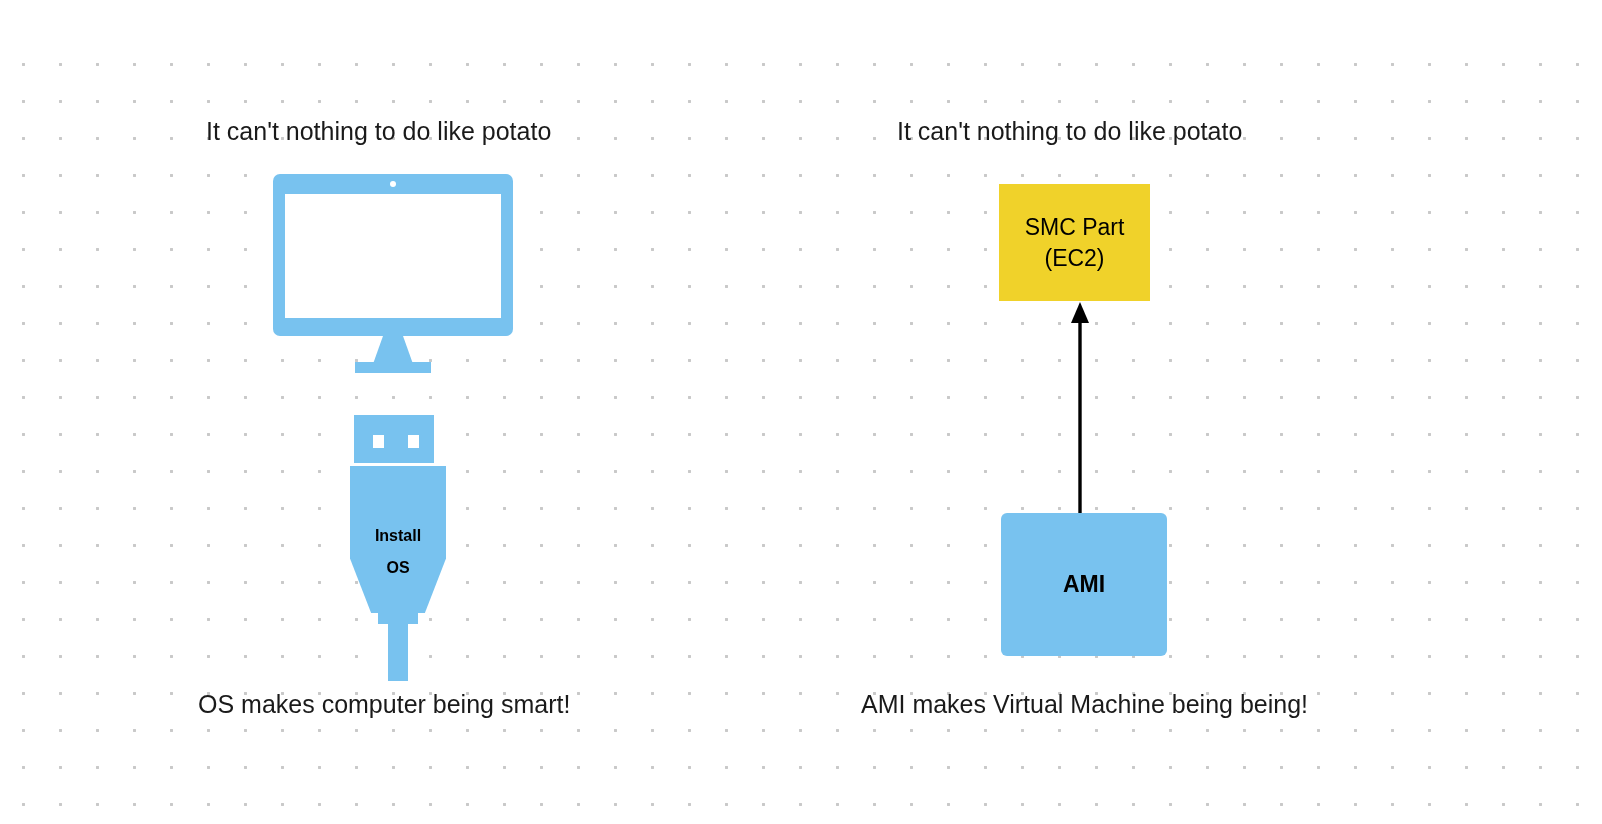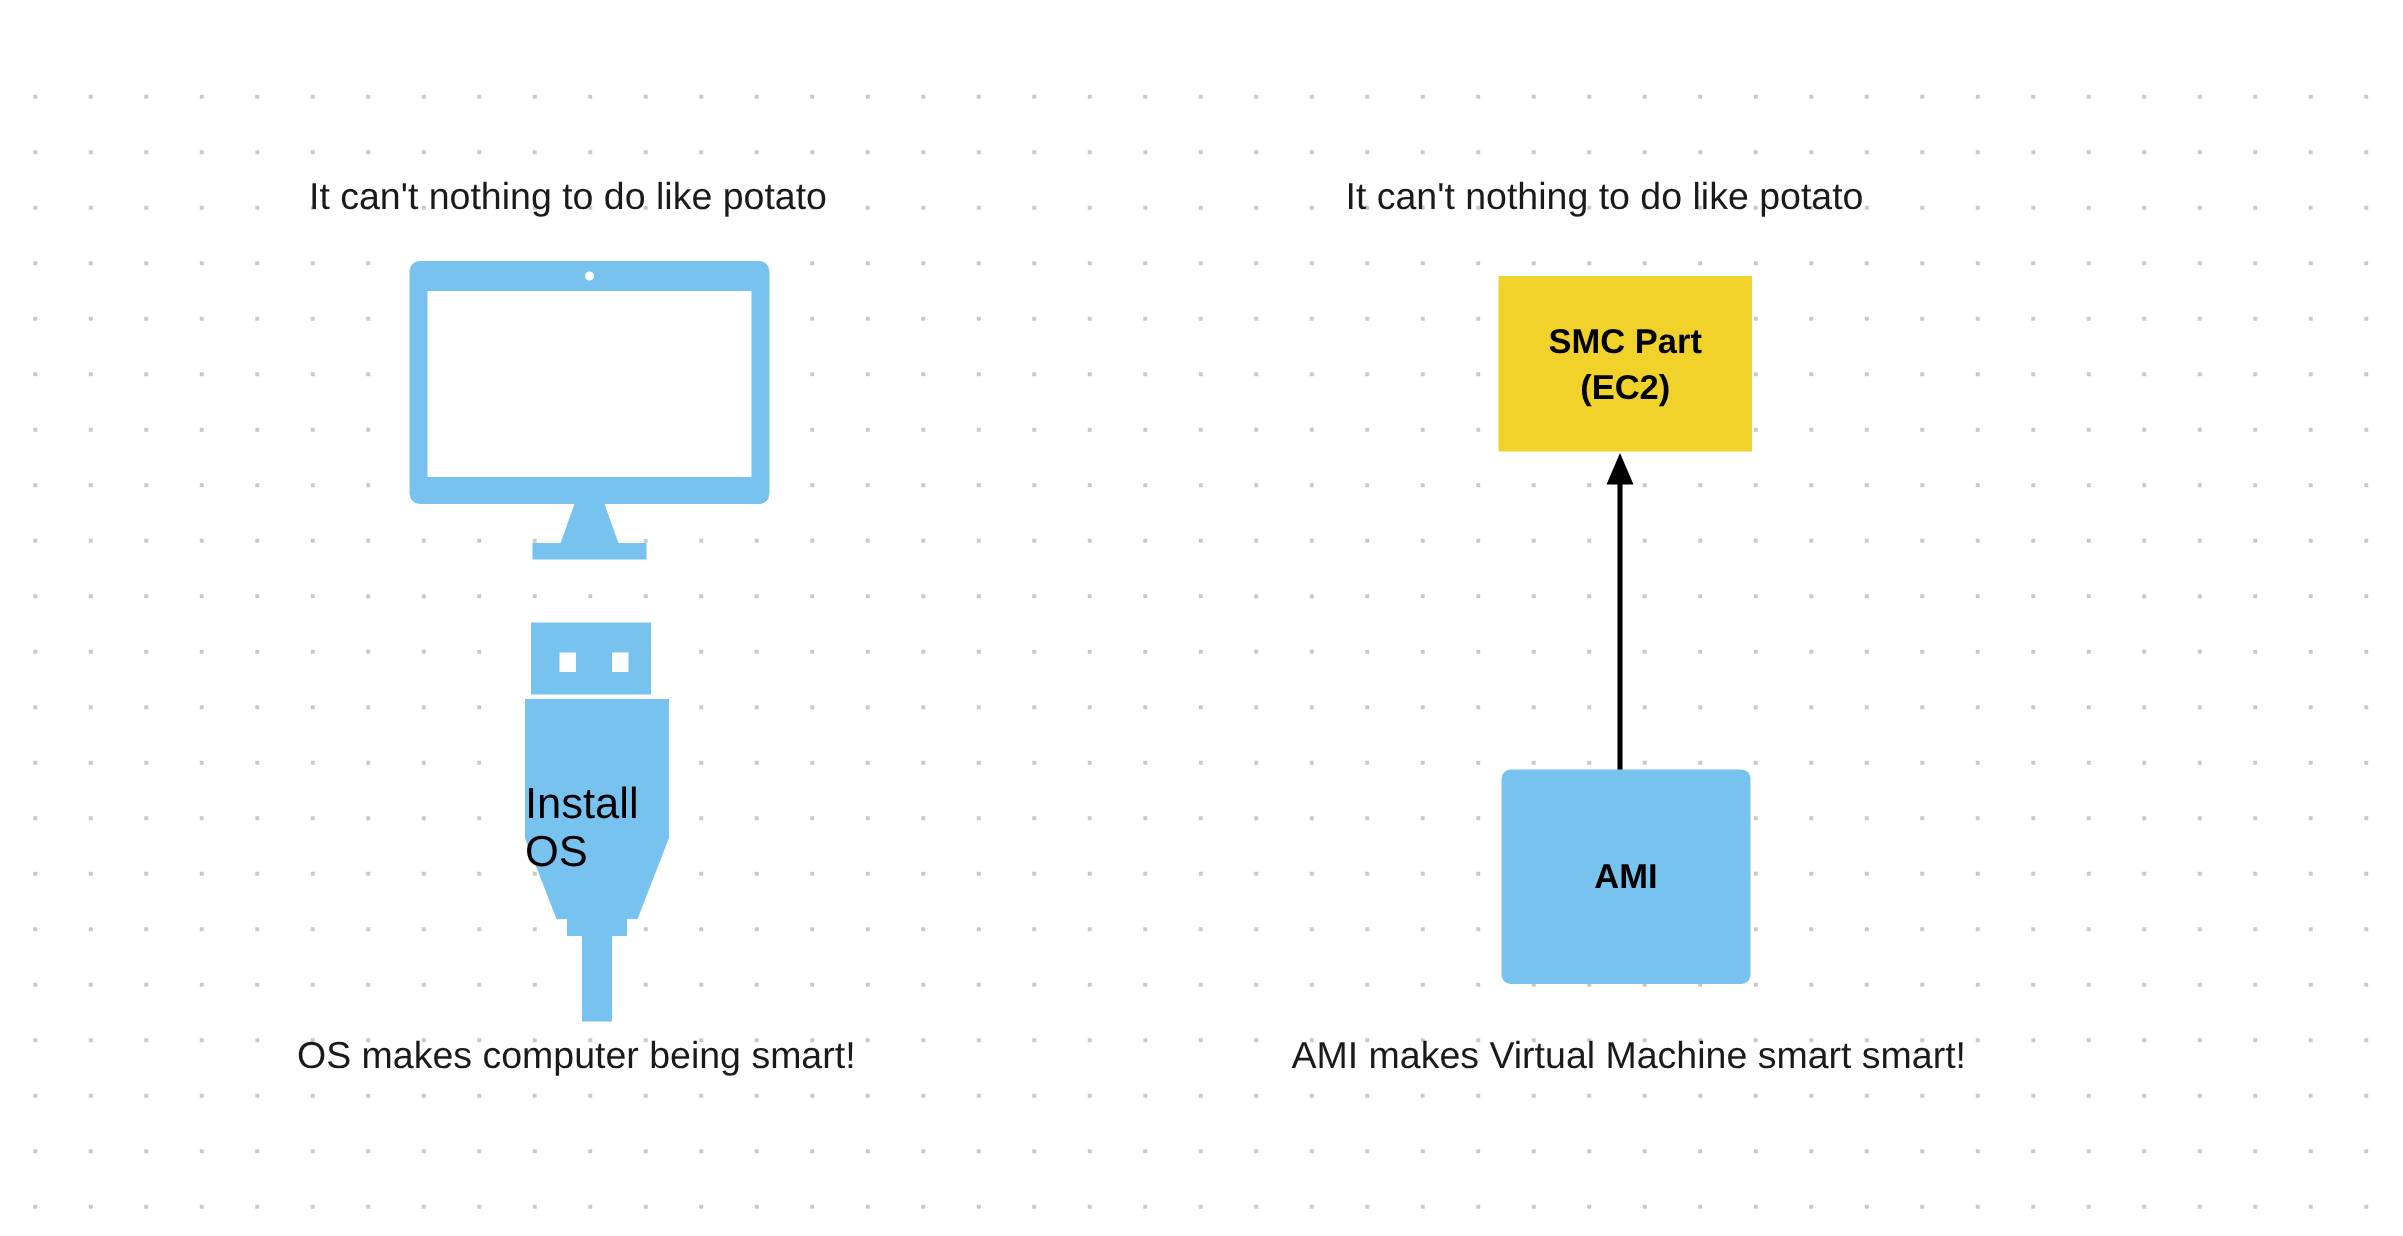--- a/index.html
+++ b/index.html
@@ -152,41 +152,41 @@
     top: 205px;
     width: 20px;
     height: 61px;
     background: #78c2ef;
   }
   .usb-label {
     position: absolute;
     left: 0;
     top: 105px;
     width: 96px;
-    text-align: left;
-    font-size: 29px;
-    font-weight: 400;
+    text-align: center;
+    font-size: 16px;
+    font-weight: 700;
     color: #000000;
     line-height: 32px;
   }
 
   
   #smc-box {
     position: absolute;
     left: 999px;
     top: 143px;
-    width: 169px;
+    width: 151px;
     height: 117px;
     background: #f0d22a;
     display: flex;
     align-items: center;
     justify-content: center;
     text-align: center;
     font-size: 23px;
-    font-weight: 700;
+    font-weight: 400;
     color: #000000;
     line-height: 31px;
   }
 
   
   #ami-box {
     position: absolute;
     left: 1001px;
     top: 472px;
     width: 166px;
@@ -253,16 +253,16 @@
 
   <svg id="arrow" viewBox="0 0 50 216" xmlns="http://www.w3.org/2000/svg">
     <line x1="25" y1="216" x2="25" y2="16" stroke="#000000" stroke-width="3.4"></line>
     <polygon points="25,1 34,22 16,22" fill="#000000"></polygon>
   </svg>
 
   <div id="ami-box">
     <span>AMI</span>
   </div>
 
-  <div class="caption" id="caption-right">AMI makes Virtual Machine smart smart!</div>
+  <div class="caption" id="caption-right">AMI makes Virtual Machine being being!</div>
 
 
 </div>
 
 </body></html>

